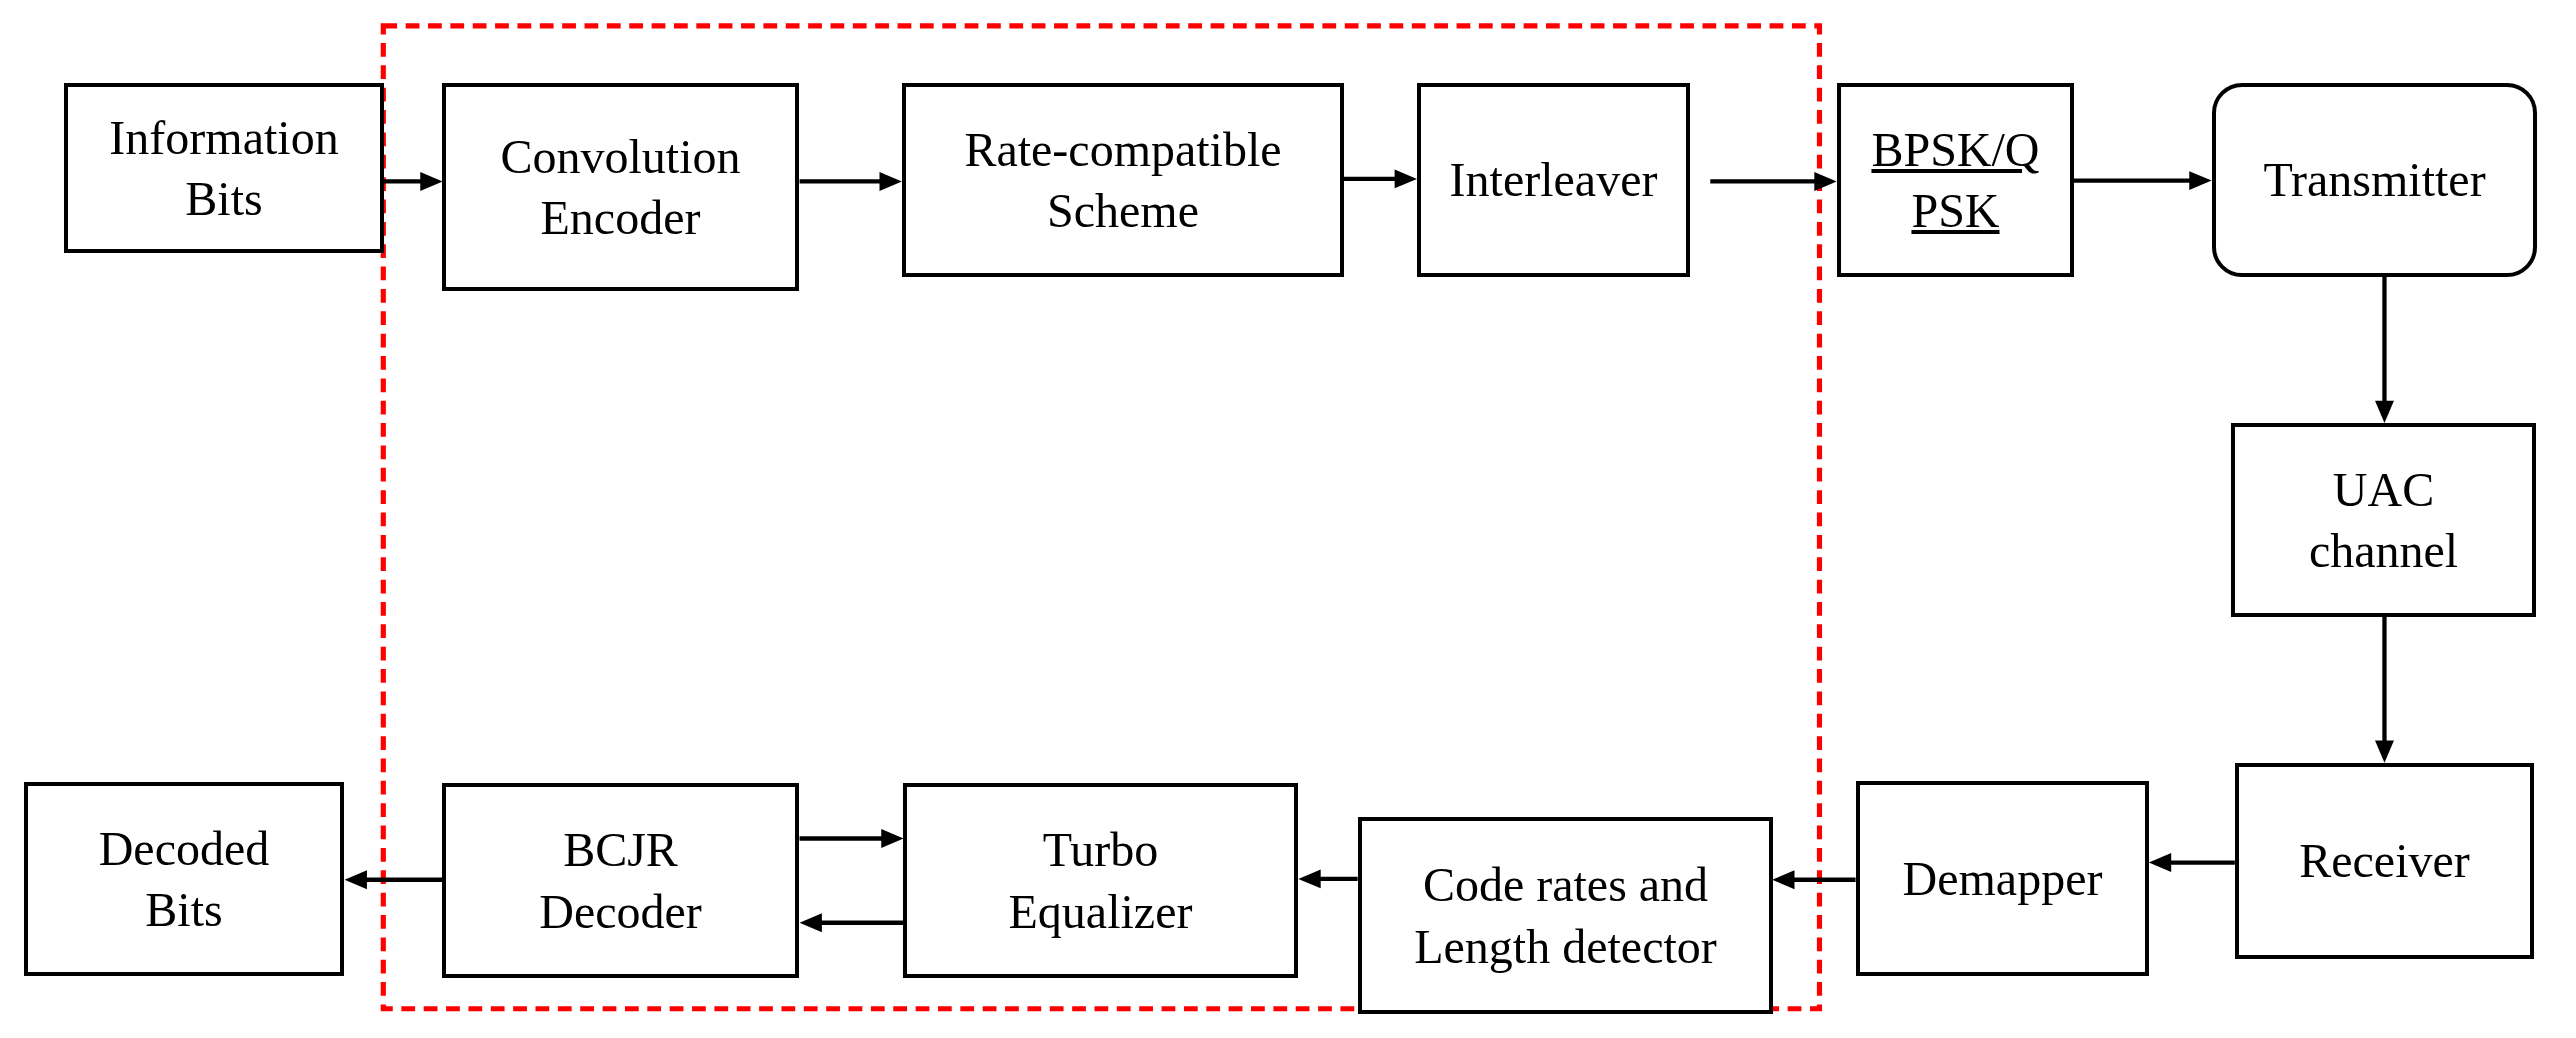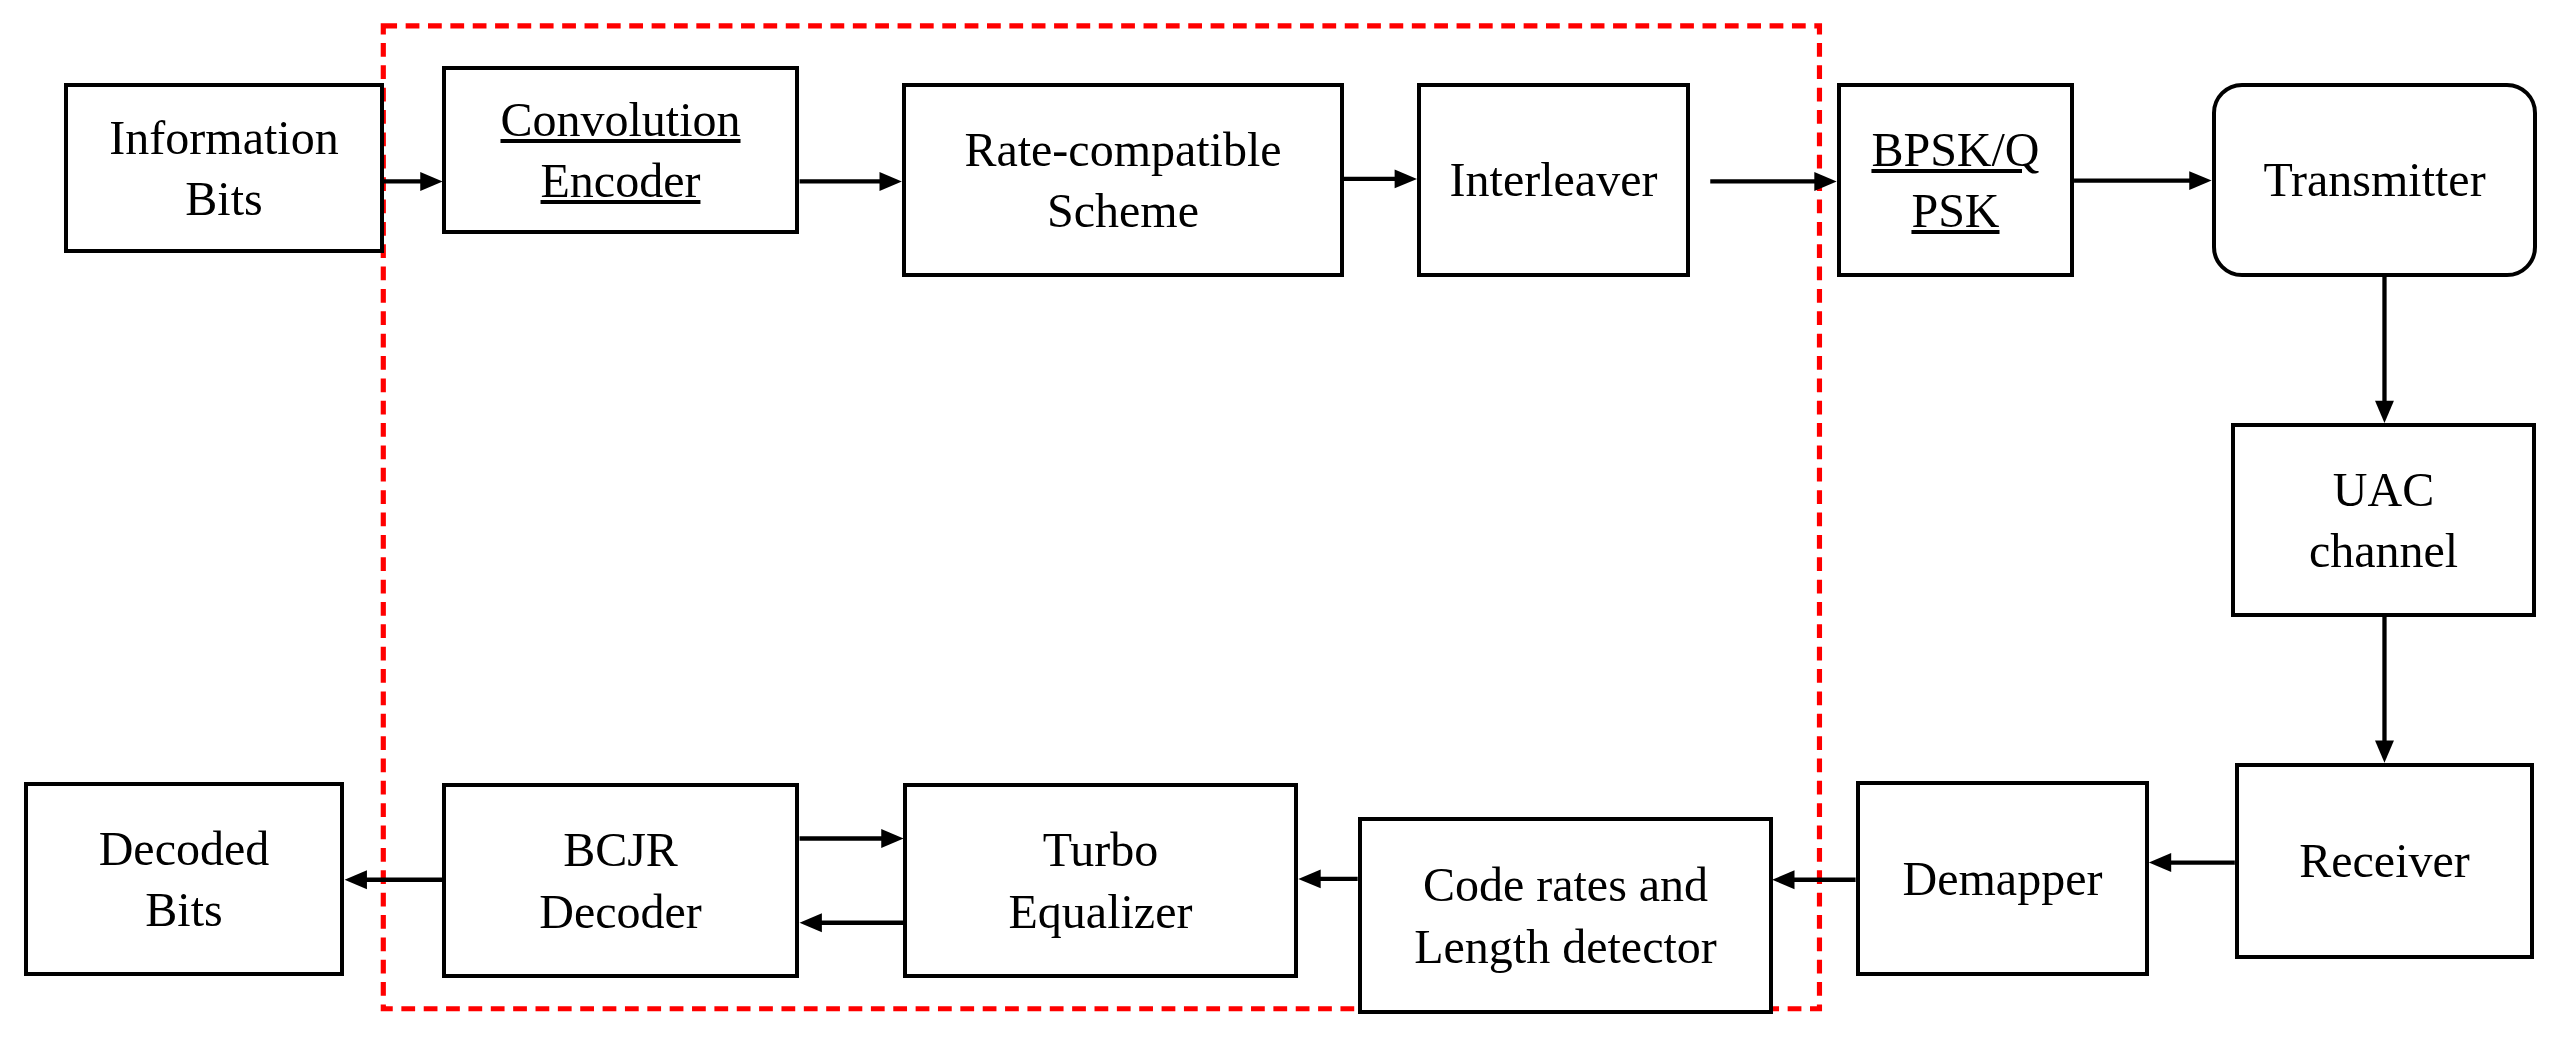--- a/index.html
+++ b/index.html
@@ -99,21 +99,21 @@
       <g>
         <line x1="514" y1="1023" x2="422" y2="1023" stroke="#000000" stroke-width="5"></line>
         <polygon points="400,1023 426,1012 426,1034" fill="#000000"></polygon>
       </g>
     </svg>
 
 <div class="node" style="left: 16px; top: 83px; width: 320px; height: 170px; margin-left: 48px;">
       <span>Information
 Bits</span>
     </div>
-    <div class="node" style="left: 442px; top: 66px; width: 357px; height: 168px; text-decoration: underline;">
+    <div class="node" style="left: 442px; top: 83px; width: 357px; height: 208px;">
       <span>Convolution
 Encoder</span>
     </div>
     <div class="node" style="left: 902px; top: 83px; width: 442px; height: 194px;">
       <span>Rate-compatible
 Scheme</span>
     </div>
     <div class="node" style="left: 1417px; top: 83px; width: 273px; height: 194px;">
       <span>Interleaver</span>
     </div>

